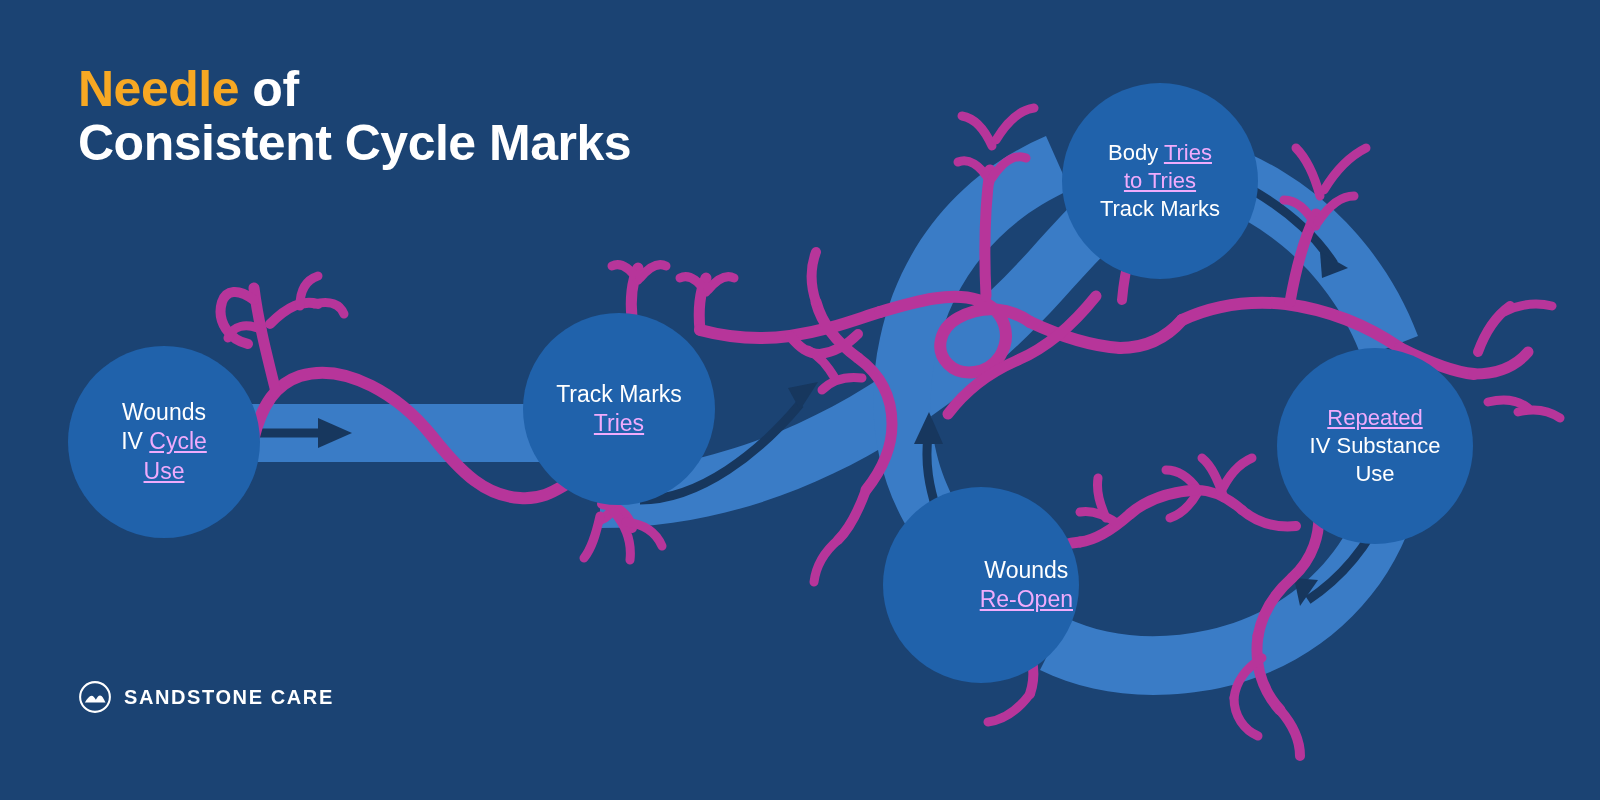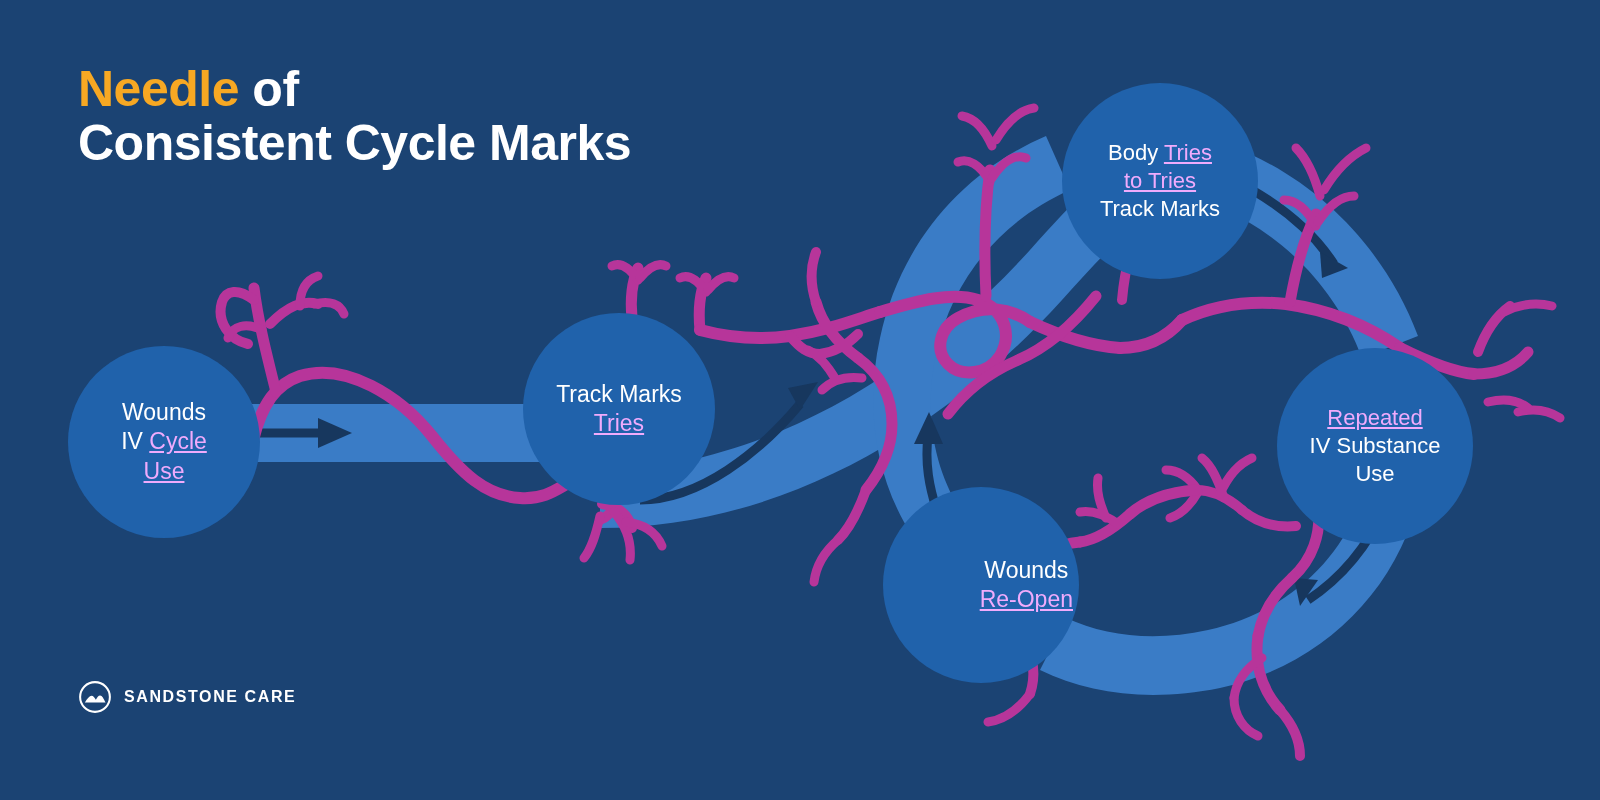--- a/index.html
+++ b/index.html
@@ -82,21 +82,21 @@
     align-items: center;
     gap: 12px;
   }
   .logo-mark {
     width: 34px;
     height: 34px;
     flex: 0 0 auto;
   }
   .logo-text {
     color: #ffffff;
-    font-size: 16px;
+    font-size: 20px;
     font-weight: 700;
     letter-spacing: 1.6px;
     white-space: nowrap;
   }
 </style>
 </head>
 <body>
 
 <div id="stage">
 

